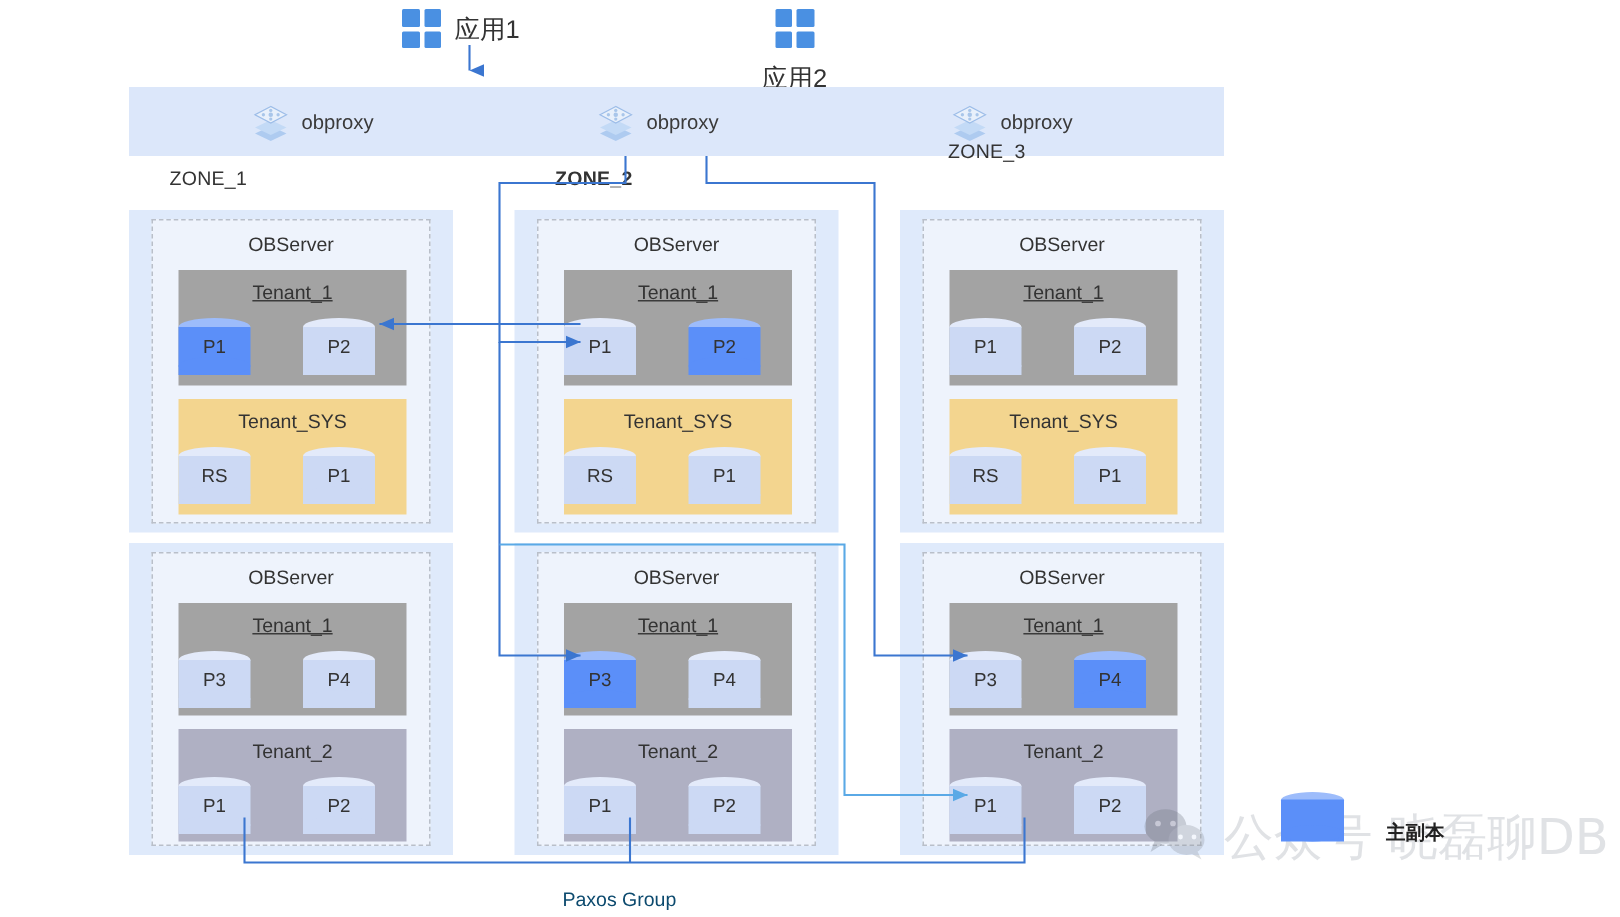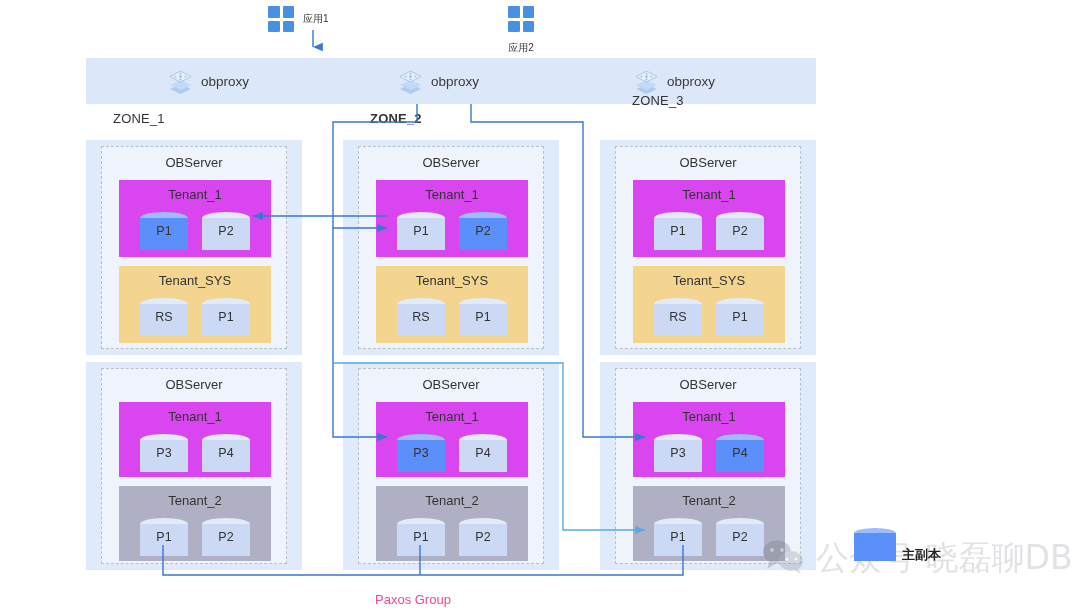--- a/index.html
+++ b/index.html
@@ -6,21 +6,21 @@
   body{width:1080px;height:611px;position:relative;overflow:hidden;
        font-family:"Liberation Sans","DejaVu Sans",sans-serif;color:#3b3b3b;}
 
   .canvas{position:absolute;left:0;top:0;width:1080px;height:611px;}
 
   
   .app{position:absolute;display:flex;align-items:center;gap:9px;}
   .app-icon{width:26px;height:26px;display:grid;grid-template-columns:1fr 1fr;
             grid-template-rows:1fr 1fr;gap:3px;}
   .app-icon i{background:#4a90e2;display:block;border-radius:1px;}
-  .app-label{font-size:10px;color:#333;}
+  .app-label{font-size:17px;color:#333;}
 
   
   .proxy-band{position:absolute;left:86px;top:58px;width:730px;height:46px;
               background:#dce7fa;}
   .proxy{position:absolute;top:58px;height:46px;display:flex;align-items:center;gap:8px;}
   .proxy-label{font-size:13.5px;color:#3a3a3a;}
   .cube{width:25px;height:25px;position:relative;}
 
   
   .zone-label{position:absolute;font-size:13px;color:#333;letter-spacing:.2px;}
@@ -29,45 +29,45 @@
   .zone-band.bot{top:362px;height:208px;}
 
   .obsrv{position:absolute;width:186px;background:#eef3fc;
          border:1px dashed #b9bfc9;box-sizing:border-box;}
   .obsrv.top{top:146px;height:203px;}
   .obsrv.bot{top:368px;height:196px;}
   .obsrv-title{text-align:center;font-size:13px;color:#333;margin-top:8px;}
 
   .tenant{position:absolute;left:17px;width:152px;box-sizing:border-box;}
   .tenant-title{text-align:center;font-size:13px;color:#333;padding-top:7px;}
-  .t-blue{background:#d946ef;}
+  .t-blue{background:#a3a3a3;text-decoration:underline;}
   .t-yellow{background:#f3d58f;}
   .t-gray{background:#afb0c3;}
 
   .reps{display:flex;justify-content:center;gap:14px;margin-top:10px;}
 
   
-  .cyl{position:relative;width:48px;height:44px;}
+  .cyl{position:relative;width:48px;height:44px;padding-left:22px;}
   .cyl .top{position:absolute;left:0;top:0;width:48px;height:12px;border-radius:50%;}
   .cyl .body{position:absolute;left:0;top:6px;width:48px;height:32px;}
   .cyl .bot{position:absolute;left:0;top:26px;width:48px;height:12px;border-radius:50%;}
   .cyl .txt{position:absolute;left:0;top:12px;width:48px;text-align:center;
             font-size:12.5px;color:#333;z-index:4;}
   .cyl.light .top{background:#e3eafa;}
   .cyl.light .body{background:#ccd9f4;}
   .cyl.light .bot{background:#ccd9f4;}
   .cyl.dark .top{background:#9dbcfb;}
   .cyl.dark .body{background:#5b8ff9;}
   .cyl.dark .bot{background:#5b8ff9;}
 
   
   .wires{position:absolute;left:0;top:0;width:1080px;height:611px;pointer-events:none;}
 
   
-  .paxos-label{position:absolute;font-size:13px;color:#ec4899;}
+  .paxos-label{position:absolute;font-size:13px;color:#0c4a6e;}
 
   
   .legend{position:absolute;display:flex;align-items:flex-end;gap:6px;}
   .legend-txt{font-size:13px;color:#222;font-weight:bold;padding-bottom:4px;}
   .legend .cyl{width:42px;height:40px;}
   .legend .cyl .top{width:42px;height:11px;}
   .legend .cyl .body{width:42px;height:28px;top:5px;}
   .legend .cyl .bot{width:42px;height:11px;top:22px;}
 
   

